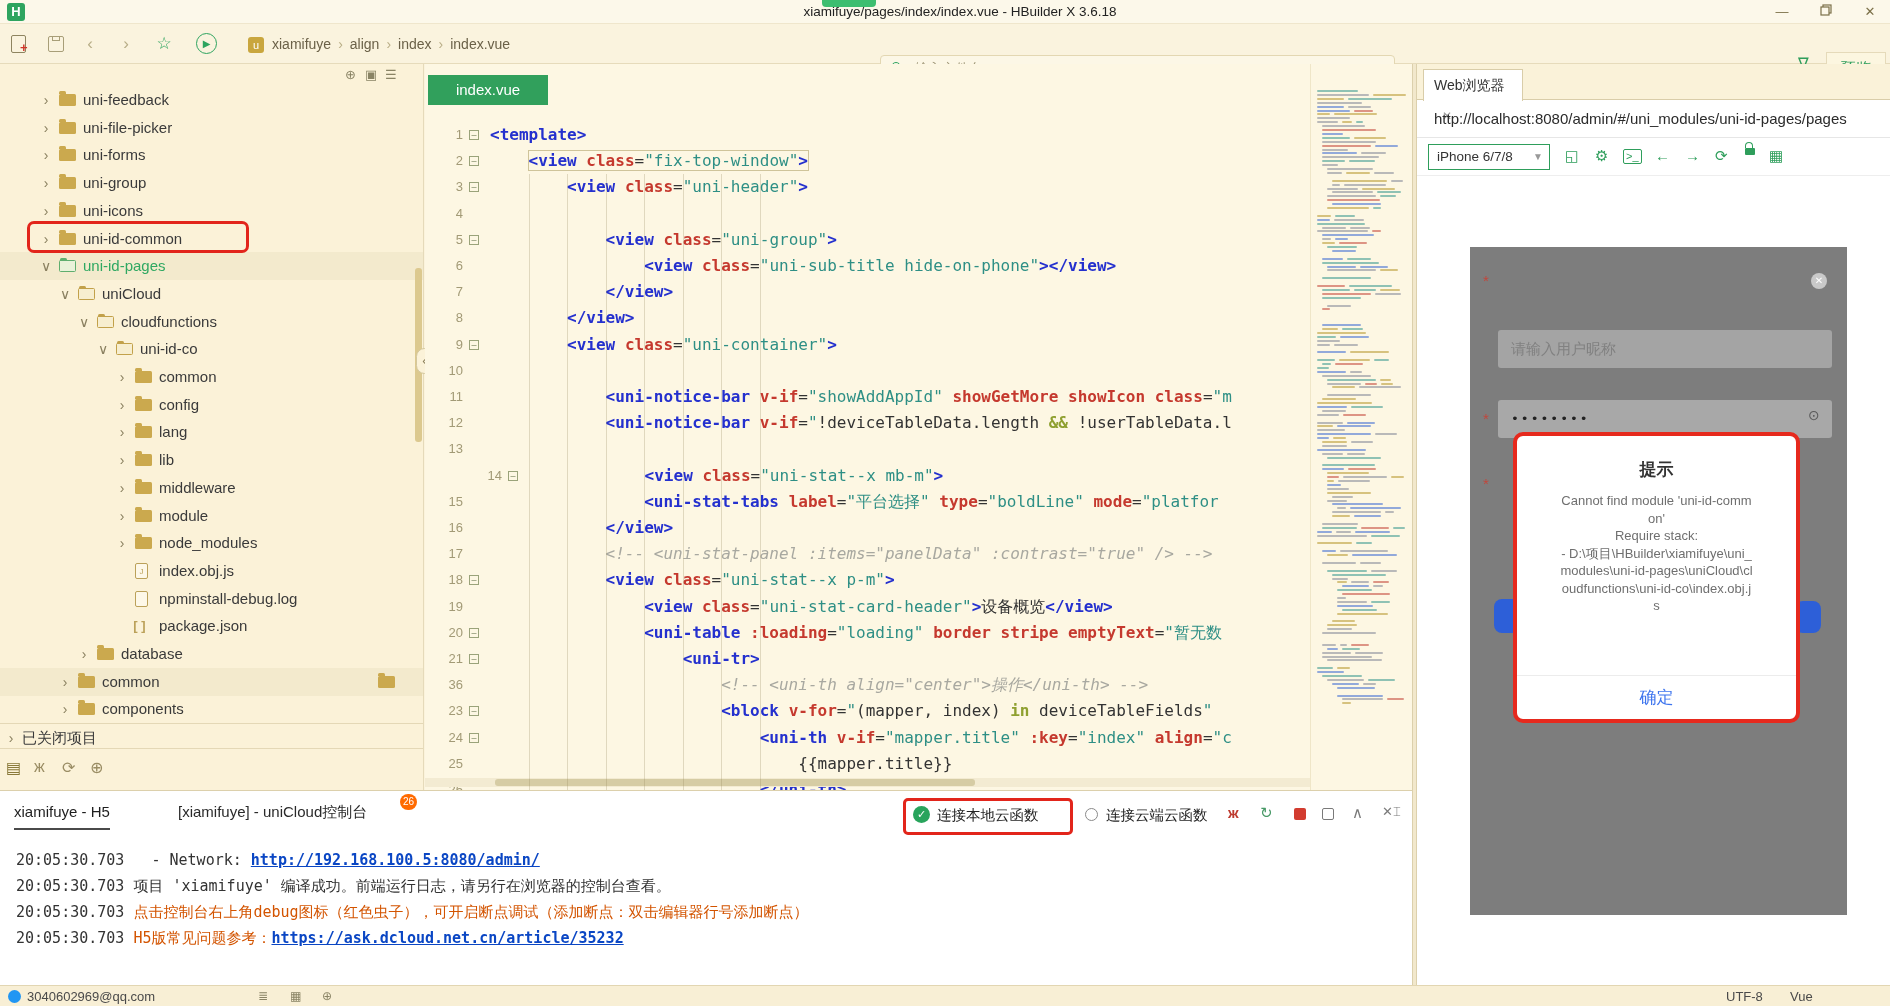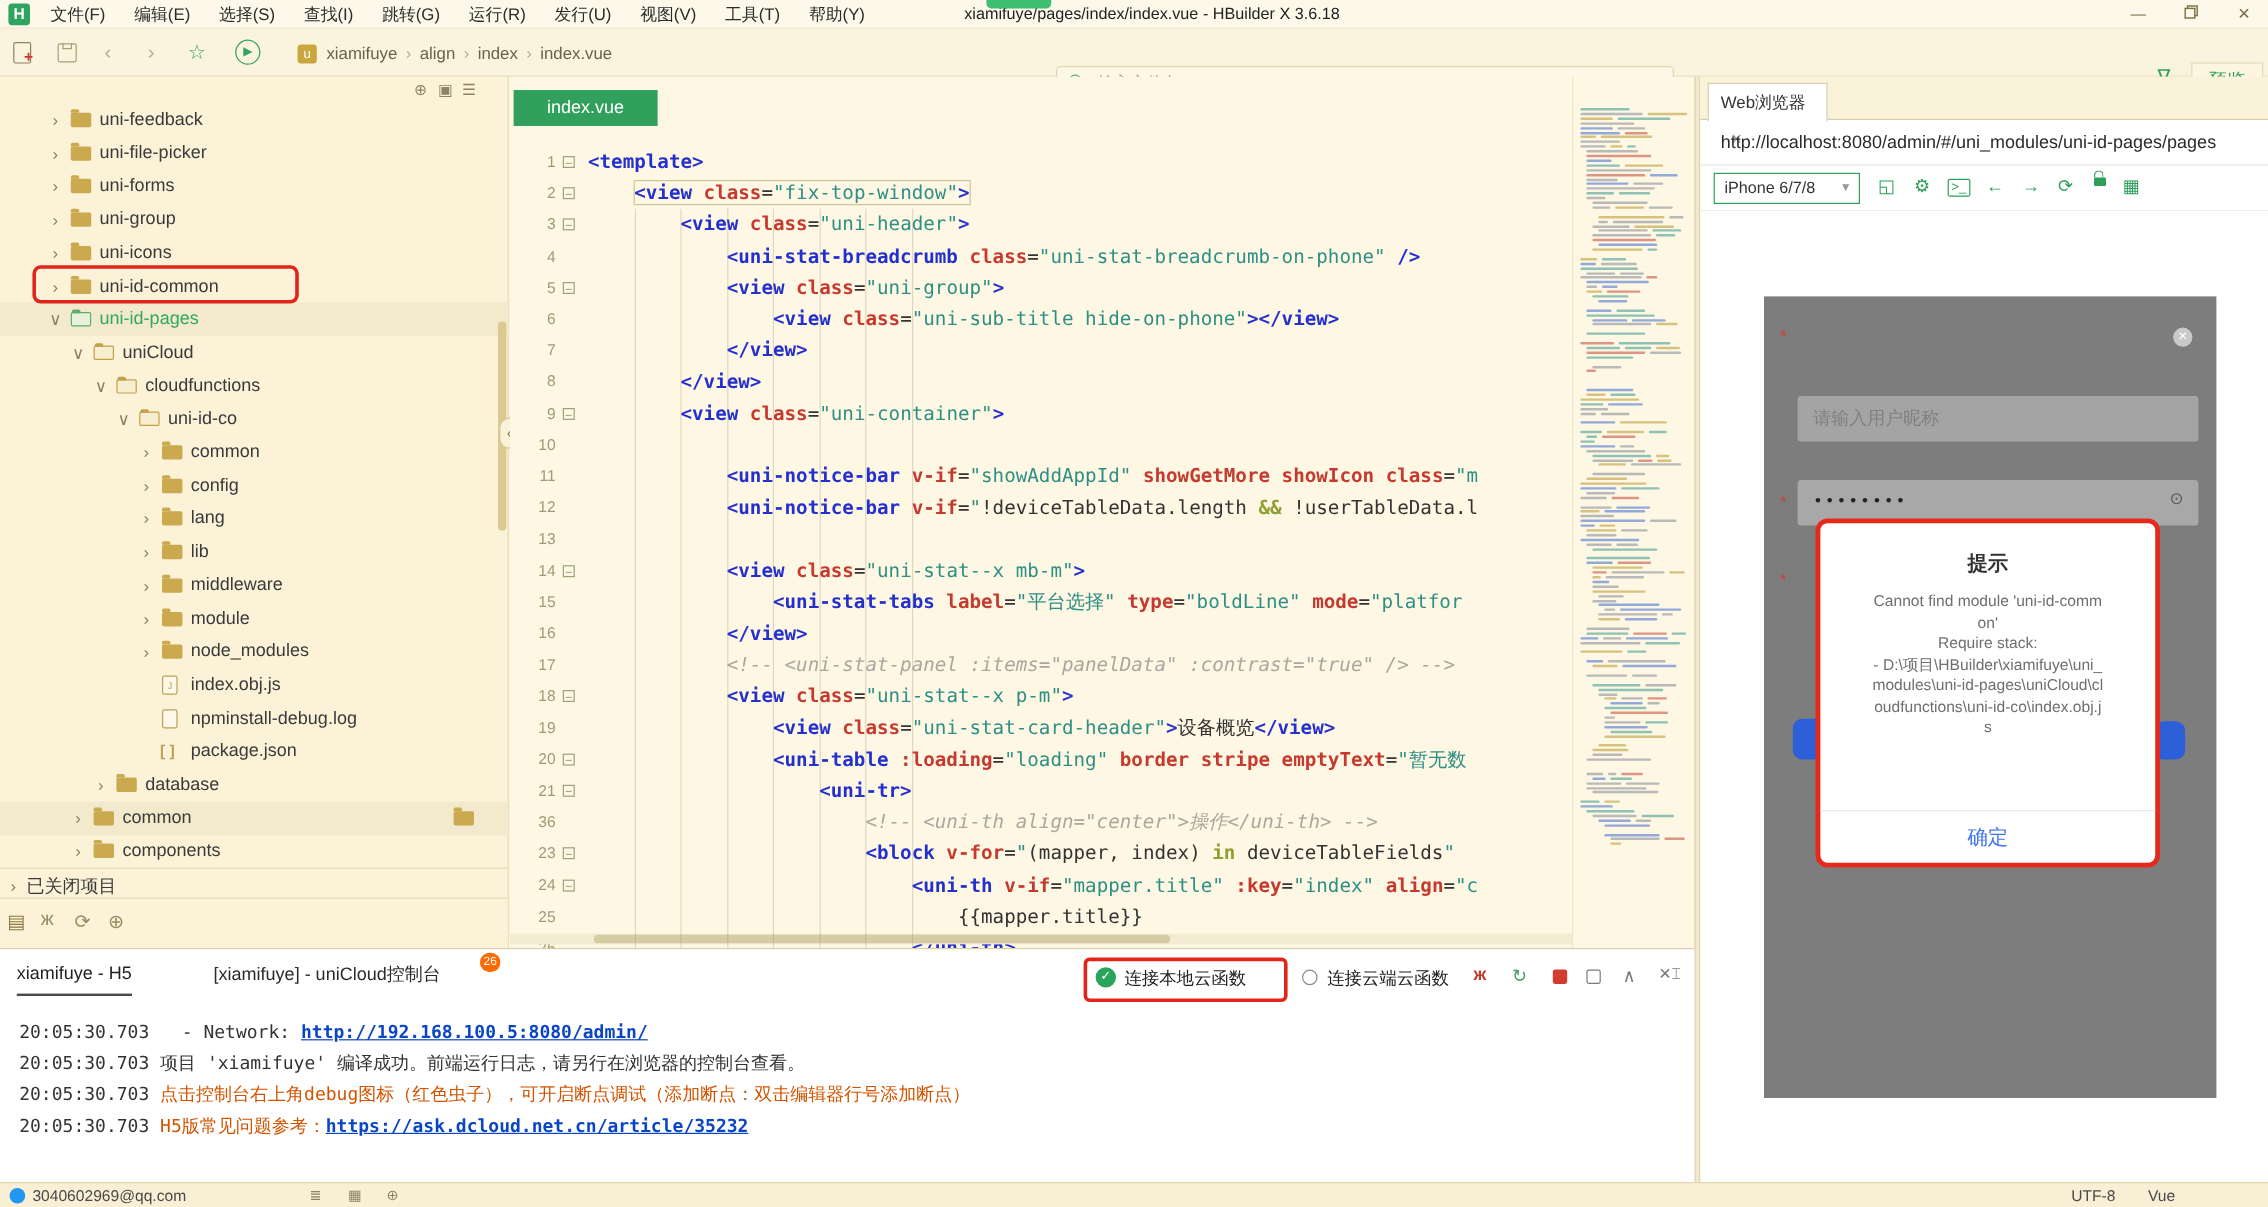--- a/index.html
+++ b/index.html
@@ -147,21 +147,20 @@
   #enc { left:1726px; top:0; line-height:21px; font-size:13px; color:#4a4a4a; }
   #mode { left:1790px; top:0; line-height:21px; font-size:13px; color:#4a4a4a; }
 </style>
 </head>
 <body>
 
 <div id="app">
 
   <div class="abs" id="menubar">
     <div class="abs" id="logo">H</div>
-    <div class="abs" id="menus"><span class="menu-item">文件(F)</span><span class="menu-item">编辑(E)</span><span class="menu-item">选择(S)</span><span class="menu-item">查找(I)</span><span class="menu-item">跳转(G)</span><span class="menu-item">运行(R)</span><span class="menu-item">发行(U)</span><span class="menu-item">视图(V)</span><span class="menu-item">工具(T)</span><span class="menu-item">帮助(Y)</span></div>
     <div class="abs" id="win-title">xiamifuye/pages/index/index.vue - HBuilder X 3.6.18</div>
     <div class="abs green-pill"></div>
     <div class="abs winbtn" style="left:1762px;">—</div>
     <div class="abs winbtn" style="left:1806px;">
       <svg width="12" height="12" viewBox="0 0 12 12">
           <rect x="3" y="1" width="8" height="8" fill="none" stroke="#7b7048" stroke-width="1.2"></rect>
           <rect x="1" y="3" width="8" height="8" fill="#FCF8EA" stroke="#7b7048" stroke-width="1.2"></rect>
         </svg>
     </div>
     <div class="abs winbtn" style="left:1850px;">✕</div>
@@ -320,31 +319,31 @@
   <div class="ann-box" style="left: 27px; top: 156.5px; width: 222px; height: 32px;"></div>
     </div>
   <div class="abs" id="splitter-knob">‹</div>
 
   <div class="abs" id="editor">
     <div class="abs" id="edit-tab">index.vue</div>
     <div id="code">
         <div class="code-line" style="top: 58px;"><div class="lnum">1</div><div class="fold">–</div><div class="ctext"><span class="tk-t">&lt;template&gt;</span></div></div>
         <div class="code-line" style="top: 84.2px;"><div class="lnum">2</div><div class="fold">–</div><div class="ctext"><span class="tk-x">    </span><span class="tag-box"><span class="tk-t">&lt;view</span><span class="tk-x"> </span><span class="tk-a">class</span><span class="tk-x">=</span><span class="tk-s">"fix-top-window"</span><span class="tk-t">&gt;</span></span></div></div>
         <div class="code-line" style="top: 110.4px;"><div class="lnum">3</div><div class="fold">–</div><div class="ctext"><span class="tk-x">        </span><span class="tk-t">&lt;view</span><span class="tk-x"> </span><span class="tk-a">class</span><span class="tk-x">=</span><span class="tk-s">"uni-header"</span><span class="tk-t">&gt;</span></div></div>
-        <div class="code-line" style="top: 136.6px;"><div class="lnum">4</div><div class="ctext"><span class="tk-x">            </span><span class="tk-t">&lt;uni-stat-breadcrumb</span><span class="tk-x"> </span><span class="tk-a">class</span><span class="tk-x">=</span><span class="tk-s">"uni-stat-breadcrumb-on-phone"</span><span class="tk-x"> </span><span class="tk-t">/&gt;</span></div></div>
+        <div class="code-line" style="top: 136.6px;"><div class="lnum">4</div></div>
         <div class="code-line" style="top: 162.8px;"><div class="lnum">5</div><div class="fold">–</div><div class="ctext"><span class="tk-x">            </span><span class="tk-t">&lt;view</span><span class="tk-x"> </span><span class="tk-a">class</span><span class="tk-x">=</span><span class="tk-s">"uni-group"</span><span class="tk-t">&gt;</span></div></div>
         <div class="code-line" style="top: 189px;"><div class="lnum">6</div><div class="ctext"><span class="tk-x">                </span><span class="tk-t">&lt;view</span><span class="tk-x"> </span><span class="tk-a">class</span><span class="tk-x">=</span><span class="tk-s">"uni-sub-title hide-on-phone"</span><span class="tk-t">&gt;&lt;/view&gt;</span></div></div>
         <div class="code-line" style="top: 215.2px;"><div class="lnum">7</div><div class="ctext"><span class="tk-x">            </span><span class="tk-t">&lt;/view&gt;</span></div></div>
         <div class="code-line" style="top: 241.4px;"><div class="lnum">8</div><div class="ctext"><span class="tk-x">        </span><span class="tk-t">&lt;/view&gt;</span></div></div>
         <div class="code-line" style="top: 267.6px;"><div class="lnum">9</div><div class="fold">–</div><div class="ctext"><span class="tk-x">        </span><span class="tk-t">&lt;view</span><span class="tk-x"> </span><span class="tk-a">class</span><span class="tk-x">=</span><span class="tk-s">"uni-container"</span><span class="tk-t">&gt;</span></div></div>
         <div class="code-line" style="top: 293.8px;"><div class="lnum">10</div><div class="ctext"></div></div>
         <div class="code-line" style="top: 320px;"><div class="lnum">11</div><div class="ctext"><span class="tk-x">            </span><span class="tk-t">&lt;uni-notice-bar</span><span class="tk-x"> </span><span class="tk-a">v-if</span><span class="tk-x">=</span><span class="tk-s">"showAddAppId"</span><span class="tk-x"> </span><span class="tk-a">showGetMore</span><span class="tk-x"> </span><span class="tk-a">showIcon</span><span class="tk-x"> </span><span class="tk-a">class</span><span class="tk-x">=</span><span class="tk-s">"m</span></div></div>
         <div class="code-line" style="top: 346.2px;"><div class="lnum">12</div><div class="ctext"><span class="tk-x">            </span><span class="tk-t">&lt;uni-notice-bar</span><span class="tk-x"> </span><span class="tk-a">v-if</span><span class="tk-x">=</span><span class="tk-s">"</span><span class="tk-x">!deviceTableData.length </span><span class="tk-k">&amp;&amp;</span><span class="tk-x"> !userTableData.l</span></div></div>
         <div class="code-line" style="top: 372.4px;"><div class="lnum">13</div><div class="ctext"></div></div>
-        <div class="code-line" style="top: 398.6px;"><div class="lnum">14</div><div class="fold">–</div><div class="ctext"><span class="tk-x">            </span><span class="tk-t">&lt;view</span><span class="tk-x"> </span><span class="tk-a">class</span><span class="tk-x">=</span><span class="tk-s">"uni-stat--x mb-m"</span><span class="tk-t">&gt;</span></div></div>
+        <div class="code-line" style="top: 398.6px; margin-left: 39px;"><div class="lnum">14</div><div class="fold">–</div><div class="ctext"><span class="tk-x">            </span><span class="tk-t">&lt;view</span><span class="tk-x"> </span><span class="tk-a">class</span><span class="tk-x">=</span><span class="tk-s">"uni-stat--x mb-m"</span><span class="tk-t">&gt;</span></div></div>
         <div class="code-line" style="top: 424.8px;"><div class="lnum">15</div><div class="ctext"><span class="tk-x">                </span><span class="tk-t">&lt;uni-stat-tabs</span><span class="tk-x"> </span><span class="tk-a">label</span><span class="tk-x">=</span><span class="tk-s">"平台选择"</span><span class="tk-x"> </span><span class="tk-a">type</span><span class="tk-x">=</span><span class="tk-s">"boldLine"</span><span class="tk-x"> </span><span class="tk-a">mode</span><span class="tk-x">=</span><span class="tk-s">"platfor</span></div></div>
         <div class="code-line" style="top: 451px;"><div class="lnum">16</div><div class="ctext"><span class="tk-x">            </span><span class="tk-t">&lt;/view&gt;</span></div></div>
         <div class="code-line" style="top: 477.2px;"><div class="lnum">17</div><div class="ctext"><span class="tk-x">            </span><span class="tk-c">&lt;!-- &lt;uni-stat-panel :items="panelData" :contrast="true" /&gt; --&gt;</span></div></div>
         <div class="code-line" style="top: 503.4px;"><div class="lnum">18</div><div class="fold">–</div><div class="ctext"><span class="tk-x">            </span><span class="tk-t">&lt;view</span><span class="tk-x"> </span><span class="tk-a">class</span><span class="tk-x">=</span><span class="tk-s">"uni-stat--x p-m"</span><span class="tk-t">&gt;</span></div></div>
         <div class="code-line" style="top: 529.6px;"><div class="lnum">19</div><div class="ctext"><span class="tk-x">                </span><span class="tk-t">&lt;view</span><span class="tk-x"> </span><span class="tk-a">class</span><span class="tk-x">=</span><span class="tk-s">"uni-stat-card-header"</span><span class="tk-t">&gt;</span><span class="tk-x">设备概览</span><span class="tk-t">&lt;/view&gt;</span></div></div>
         <div class="code-line" style="top: 555.8px;"><div class="lnum">20</div><div class="fold">–</div><div class="ctext"><span class="tk-x">                </span><span class="tk-t">&lt;uni-table</span><span class="tk-x"> </span><span class="tk-a">:loading</span><span class="tk-x">=</span><span class="tk-s">"loading"</span><span class="tk-x"> </span><span class="tk-a">border</span><span class="tk-x"> </span><span class="tk-a">stripe</span><span class="tk-x"> </span><span class="tk-a">emptyText</span><span class="tk-x">=</span><span class="tk-s">"暂无数</span></div></div>
         <div class="code-line" style="top: 582px;"><div class="lnum">21</div><div class="fold">–</div><div class="ctext"><span class="tk-x">                    </span><span class="tk-t">&lt;uni-tr&gt;</span></div></div>
         <div class="code-line" style="top: 608.2px;"><div class="lnum">36</div><div class="ctext"><span class="tk-x">                        </span><span class="tk-c">&lt;!-- &lt;uni-th align="center"&gt;操作&lt;/uni-th&gt; --&gt;</span></div></div>
         <div class="code-line" style="top: 634.4px;"><div class="lnum">23</div><div class="fold">–</div><div class="ctext"><span class="tk-x">                        </span><span class="tk-t">&lt;block</span><span class="tk-x"> </span><span class="tk-a">v-for</span><span class="tk-x">=</span><span class="tk-s">"</span><span class="tk-x">(mapper, index) </span><span class="tk-k">in</span><span class="tk-x"> deviceTableFields</span><span class="tk-s">"</span></div></div>
         <div class="code-line" style="top: 660.6px;"><div class="lnum">24</div><div class="fold">–</div><div class="ctext"><span class="tk-x">                            </span><span class="tk-t">&lt;uni-th</span><span class="tk-x"> </span><span class="tk-a">v-if</span><span class="tk-x">=</span><span class="tk-s">"mapper.title"</span><span class="tk-x"> </span><span class="tk-a">:key</span><span class="tk-x">=</span><span class="tk-s">"index"</span><span class="tk-x"> </span><span class="tk-a">align</span><span class="tk-x">=</span><span class="tk-s">"c</span></div></div>

